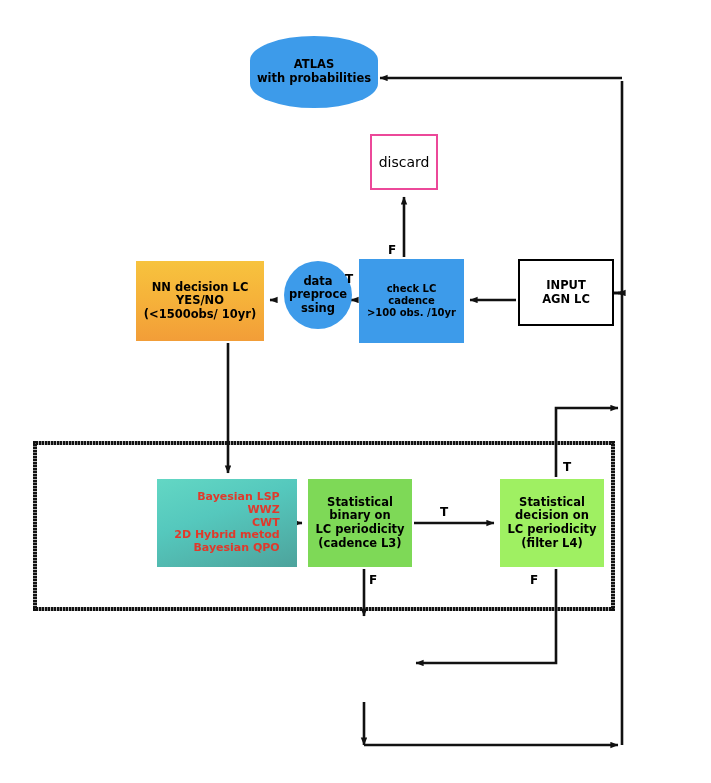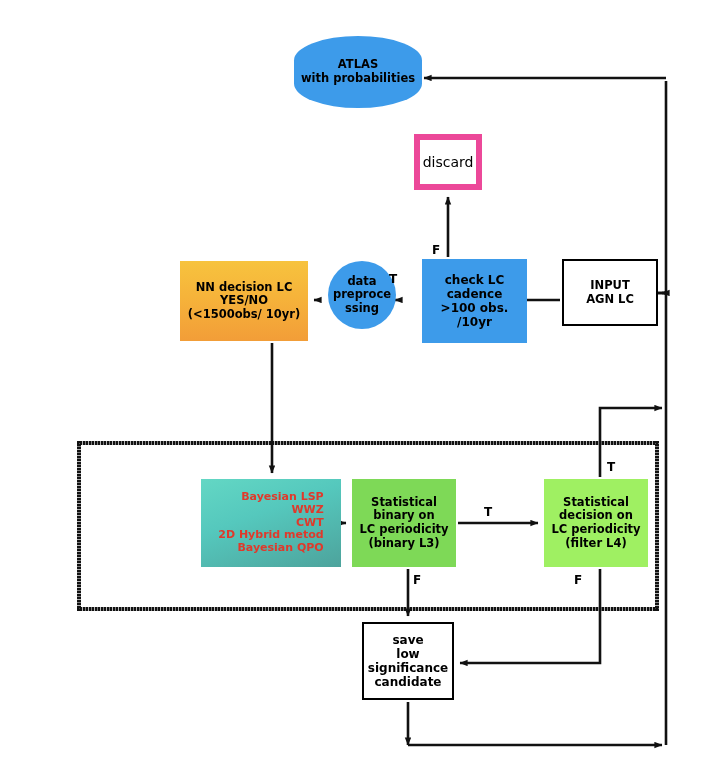--- a/index.html
+++ b/index.html
@@ -1,38 +1,38 @@
 <!DOCTYPE html>
 <html><head>
 <meta charset="utf-8">
 <style>
   html,body{margin:0;padding:0;background:#ffffff;}
   body{width:711px;height:783px;font-family:"DejaVu Sans",sans-serif;}
-  #canvas{position:relative;width:628px;height:783px;overflow:hidden;background:#fff;margin-left:44px;}
+  #canvas{position:relative;width:628px;height:783px;overflow:hidden;background:#fff;}
 
   .node{position:absolute;box-sizing:border-box;display:flex;align-items:center;
         justify-content:center;text-align:center;font-weight:bold;color:#000;
         line-height:1.18;z-index:5;}
   .node .lines{display:block;}
 
   
   #atlas{left:250px;top:36px;width:128px;height:72px;background:#3d9bea;
          border-radius:50%/34%;font-size:11.5px;}
 
   #discard{left:370px;top:134px;width:68px;height:56px;background:#fff;
-           border:6px solid #ec4899;font-size:14px;font-weight:normal;align-items:center;}
+           border:2px solid #ec4899;font-size:14px;font-weight:normal;align-items:center;}
 
   #nn{left:136px;top:261px;width:128px;height:80px;font-size:11.5px;
       background:linear-gradient(180deg,#f7c33e 0%,#f6b33a 45%,#f29d38 100%);}
 
   #prep{left:284px;top:261px;width:68px;height:68px;border-radius:50%;
         background:#3d9bea;font-size:11.5px;}
 
-  #checklc{left:378px;top:259px;width:105px;height:84px;background:#3d9bea;
-           font-size:12px;}
+  #checklc{left:359px;top:259px;width:105px;height:84px;background:#3d9bea;
+           font-size:10px;}
 
   #input{left:518px;top:259px;width:96px;height:67px;background:#fff;
          border:2px solid #000;font-size:11.5px;}
 
   
   #container{position:absolute;left:33px;top:441px;width:582px;height:170px;
              box-sizing:border-box;z-index:1;}
   #container .edge{position:absolute;background:#111;}
   #container .e-top{left:0;top:0;width:100%;height:4px;}
   #container .e-bot{left:0;bottom:0;width:100%;height:4px;}
@@ -179,41 +179,33 @@
       <div>2D Hybrid metod</div>
       <div>Bayesian QPO</div>
     </div>
   </div>
 
   <div class="node" id="l3">
     <div class="lines">
       <div>Statistical</div>
       <div>binary on</div>
       <div>LC periodicity</div>
-      <div>(binary L3)</div>
+      <div>(cadence L3)</div>
     </div>
   </div>
 
   <div class="node" id="l4">
     <div class="lines">
       <div>Statistical</div>
       <div>decision on</div>
       <div>LC periodicity</div>
       <div>(filter L4)</div>
     </div>
   </div>
 
-  <div class="node" id="save">
-    <div class="lines">
-      <div>save</div>
-      <div>low</div>
-      <div>significance</div>
-      <div>candidate</div>
-    </div>
-  </div>
 
   <div class="lab" style="left:388px;top:243px;">F</div>
   <div class="lab" style="left:345px;top:272px;">T</div>
   <div class="lab" style="left:440px;top:505px;">T</div>
   <div class="lab" style="left:369px;top:573px;">F</div>
   <div class="lab" style="left:563px;top:460px;">T</div>
   <div class="lab" style="left:530px;top:573px;">F</div>
 
 </div>
 

